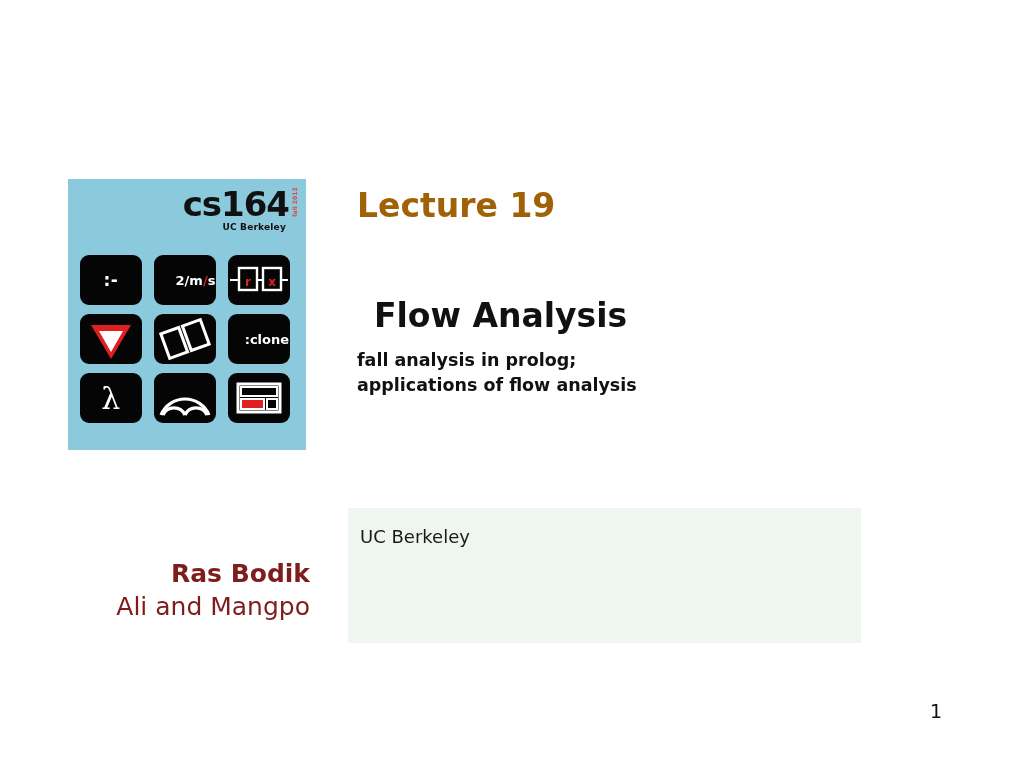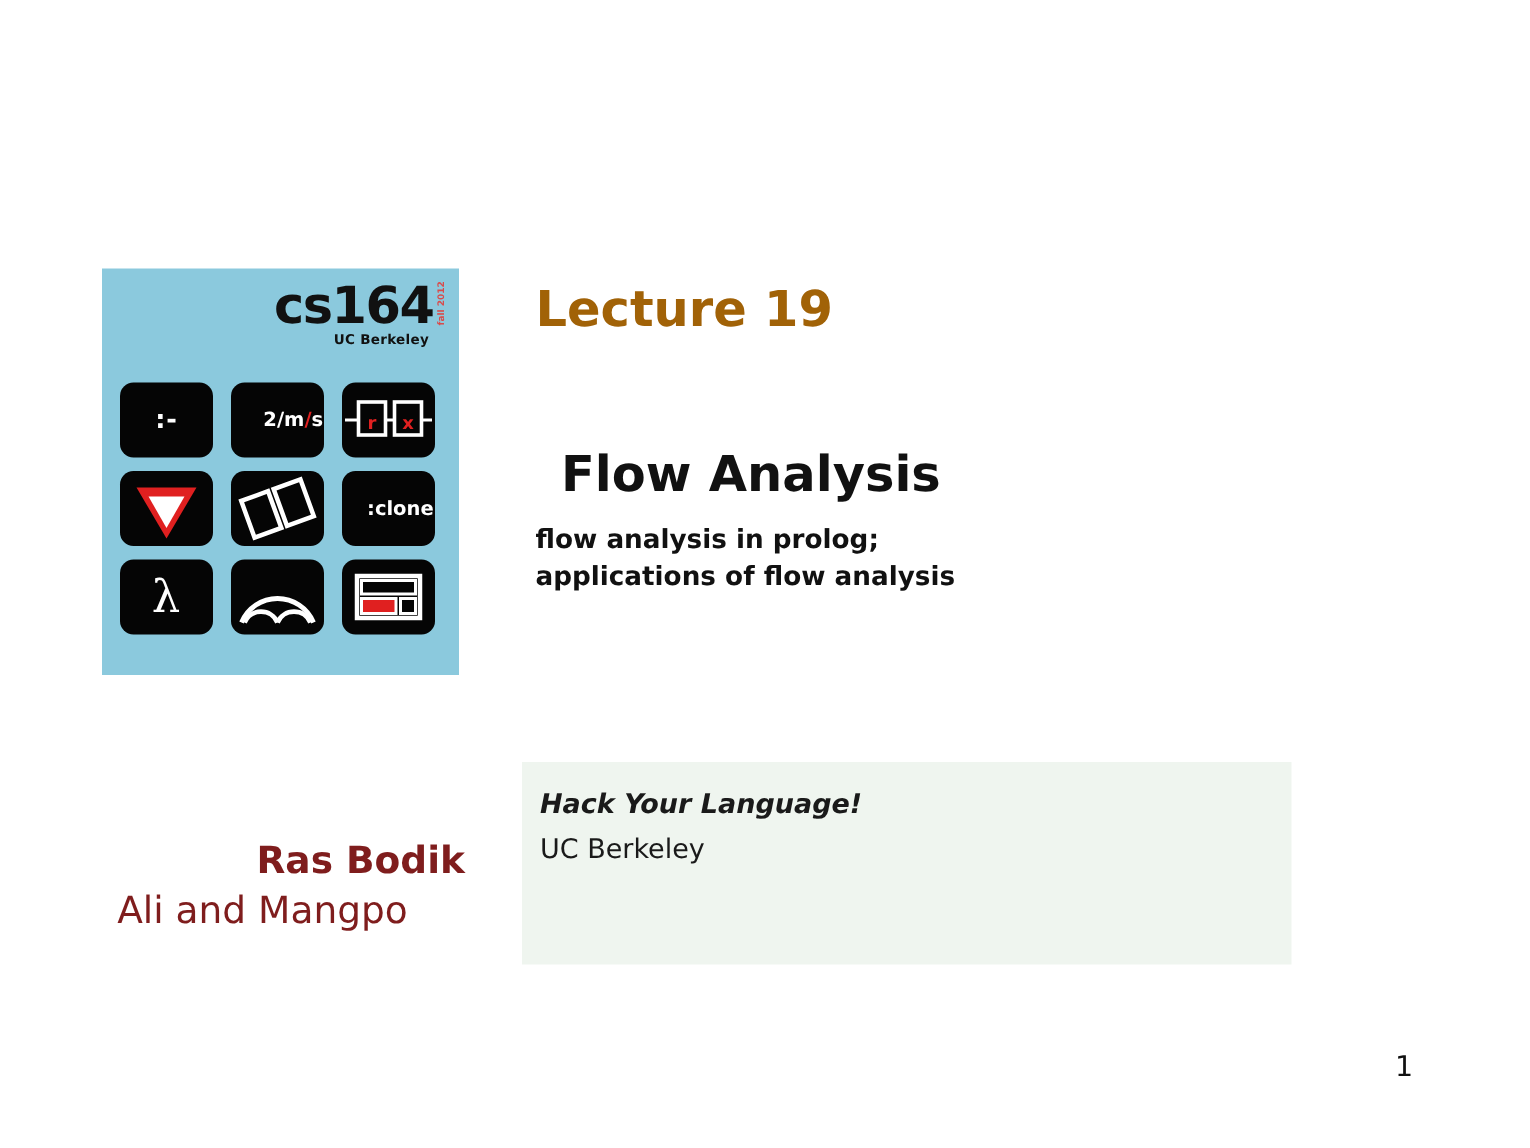--- a/index.html
+++ b/index.html
@@ -141,21 +141,20 @@
     font-family: "DejaVu Sans", sans-serif;
     font-weight: bold;
     font-size: 25px;
     line-height: 33px;
   }
   #author-secondary {
     font-family: "DejaVu Sans", sans-serif;
     font-weight: normal;
     font-size: 25px;
     line-height: 33px;
-    text-align: center;
   }
 
   
   #course-info-box {
     position: absolute;
     left: 348px;
     top: 508px;
     width: 513px;
     height: 135px;
     background: #eff5ef;
@@ -262,27 +261,26 @@
     </div>
 
   </div>
 </div>
 
 <div id="lecture-number">Lecture 19</div>
 
 <div id="lecture-topic">Flow Analysis</div>
 
 <div id="lecture-subtopics">
-  <div>flow analysis in prolog;</div>
+  <div>fall analysis in prolog;</div>
   <div>applications of flow analysis</div>
 </div>
 
 <div id="authors">
   <div id="author-primary">Ras Bodik</div>
   <div id="author-secondary">Ali and Mangpo</div>
 </div>
 
 <div id="course-info-box">
-  <div class="line" id="course-tagline">Hack Your Language!</div>
   <div class="line" id="course-school">UC Berkeley</div>
 </div>
 
 <div id="slide-number">1</div>
 
 </body></html>

